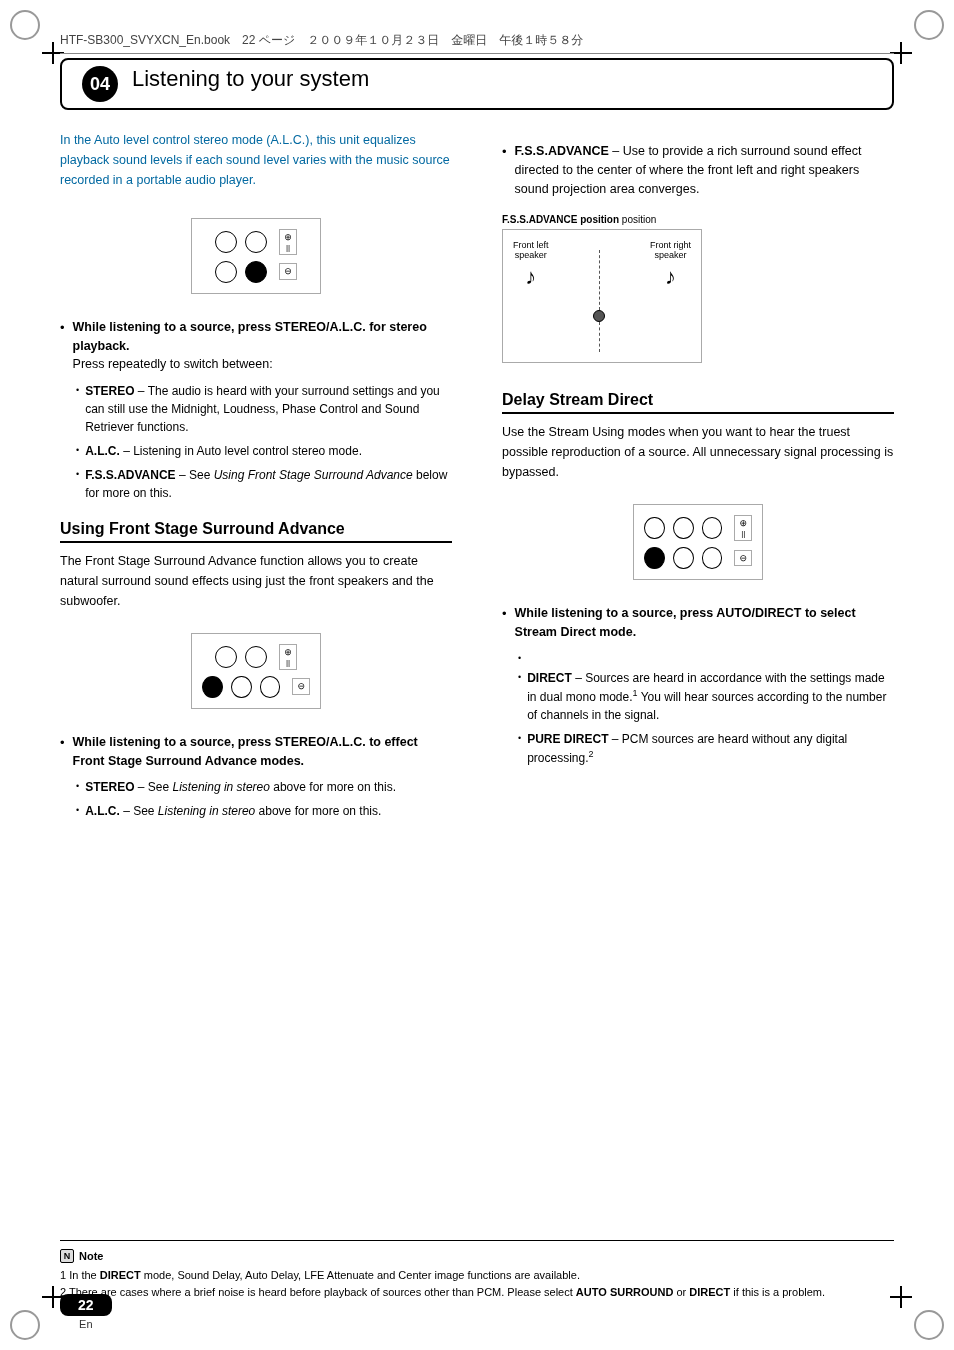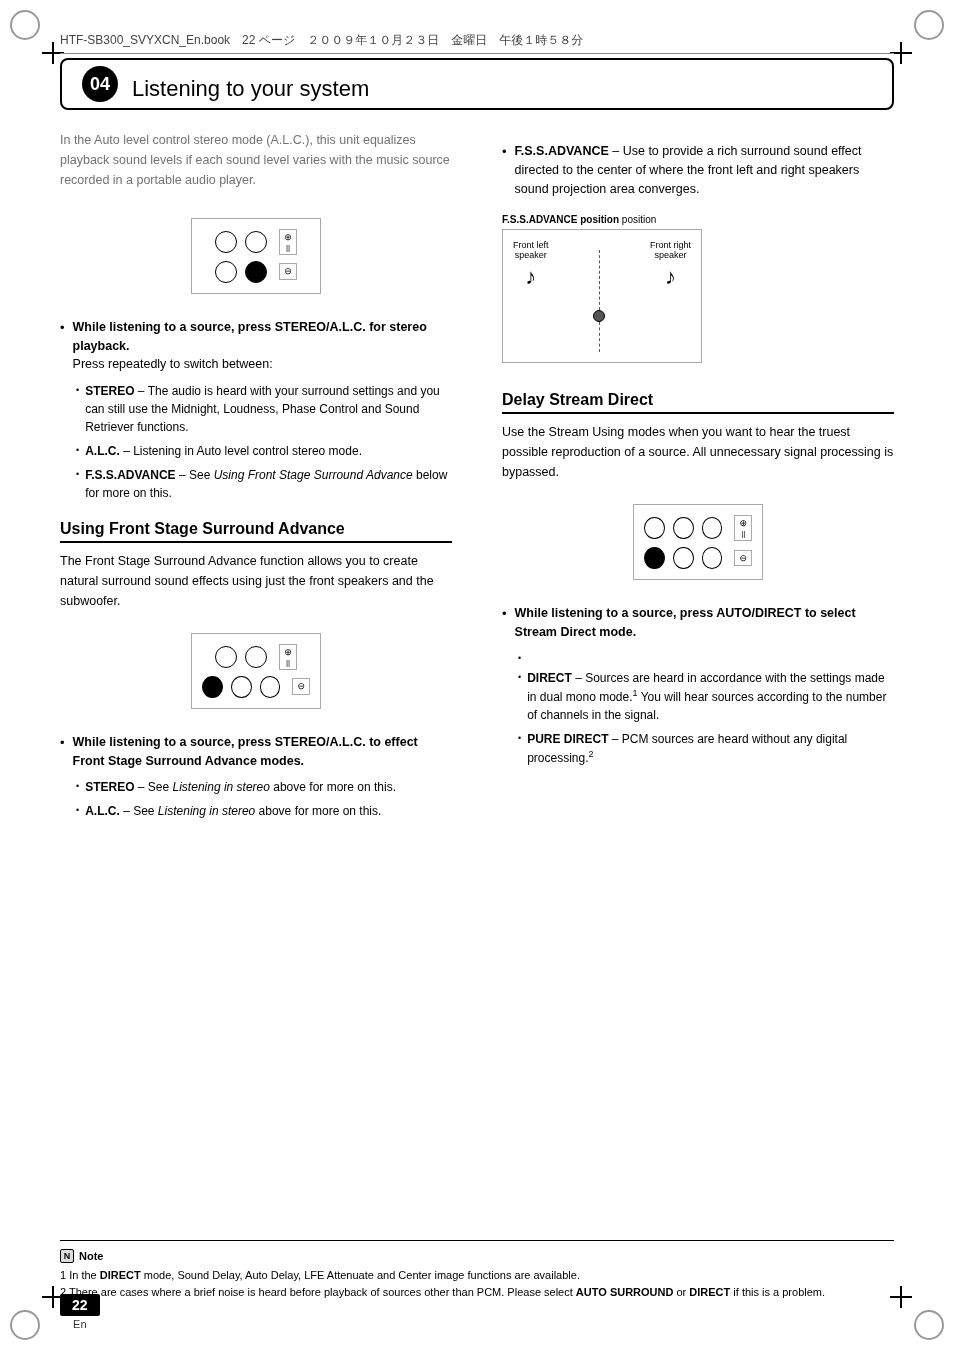--- a/index.html
+++ b/index.html
@@ -75,21 +75,21 @@
     .dc-bl { bottom: 10px; left: 10px; }
     .dc-br { bottom: 10px; right: 10px; }
 
     
     .chapter-header {
       position: absolute;
       top: 58px;
       left: 60px;
       right: 60px;
       display: flex;
-      align-items: flex-end;
+      align-items: flex-start;
       border: 2px solid #000;
       border-radius: 8px;
       padding: 6px 20px;
       background: #fff;
     }
     .chapter-number {
       background: #000;
       color: #fff;
       font-size: 18px;
       font-weight: bold;
@@ -126,21 +126,21 @@
 
     .right-column {
       flex: 1;
       padding-left: 10px;
     }
 
     .intro-text {
       font-size: 12.5px;
       line-height: 1.6;
       margin-bottom: 16px;
-      color: #737373;
+      color: #0369a1;
     }
 
     
     .speaker-diagram {
       border: 1px solid #aaa;
       padding: 10px;
       margin: 12px auto;
       width: 130px;
       display: flex;
       flex-direction: column;
@@ -319,22 +319,22 @@
       left: 60px;
       display: flex;
       flex-direction: column;
       align-items: center;
     }
     .page-number-box {
       background: #000;
       color: #fff;
       font-size: 14px;
       font-weight: bold;
-      padding: 3px 12px;
-      border-radius: 2px;
+      padding: 3px 18px;
+      border-radius: 8px;
     }
     .page-lang {
       font-size: 11px;
       margin-top: 2px;
       color: #333;
     }
 
     b { font-weight: bold; }
     i { font-style: italic; }
     sup { font-size: 9px; vertical-align: super; }

